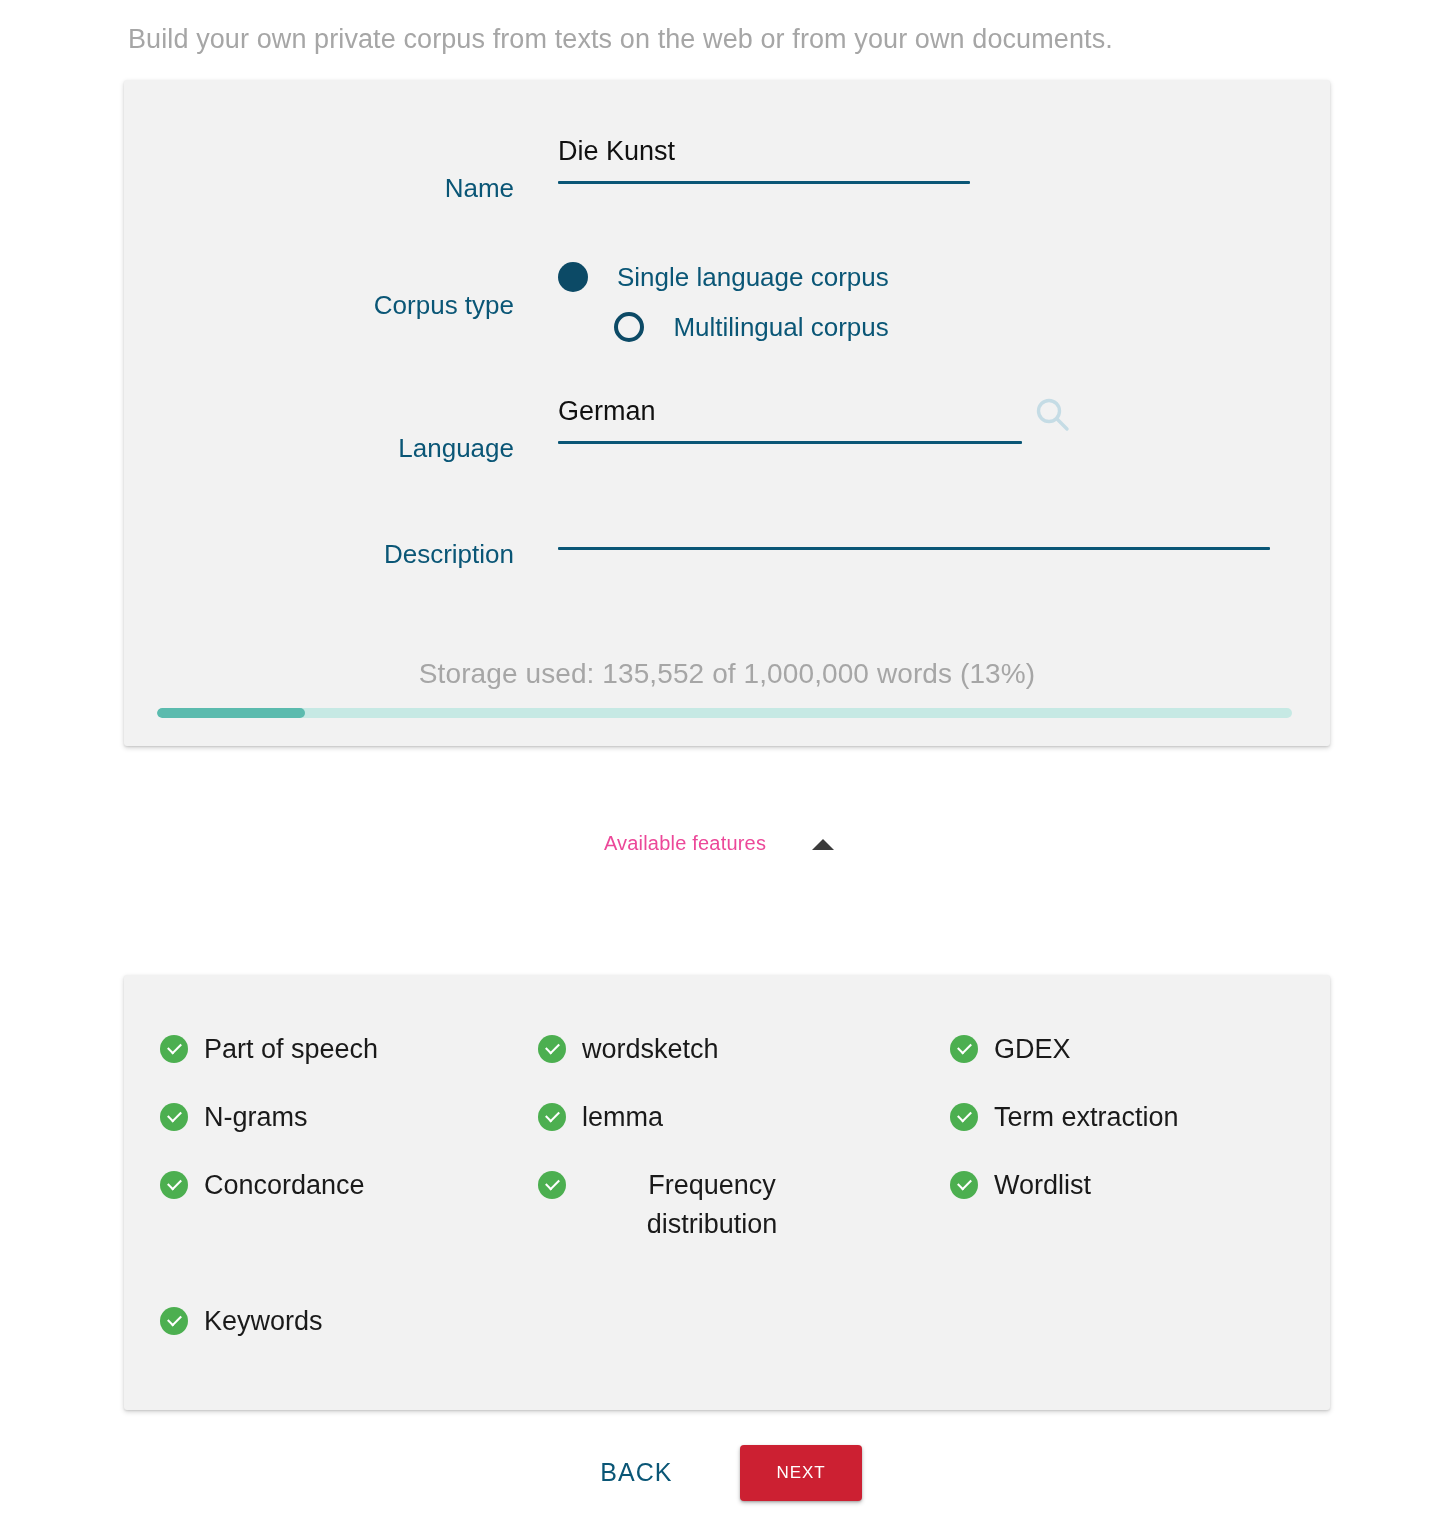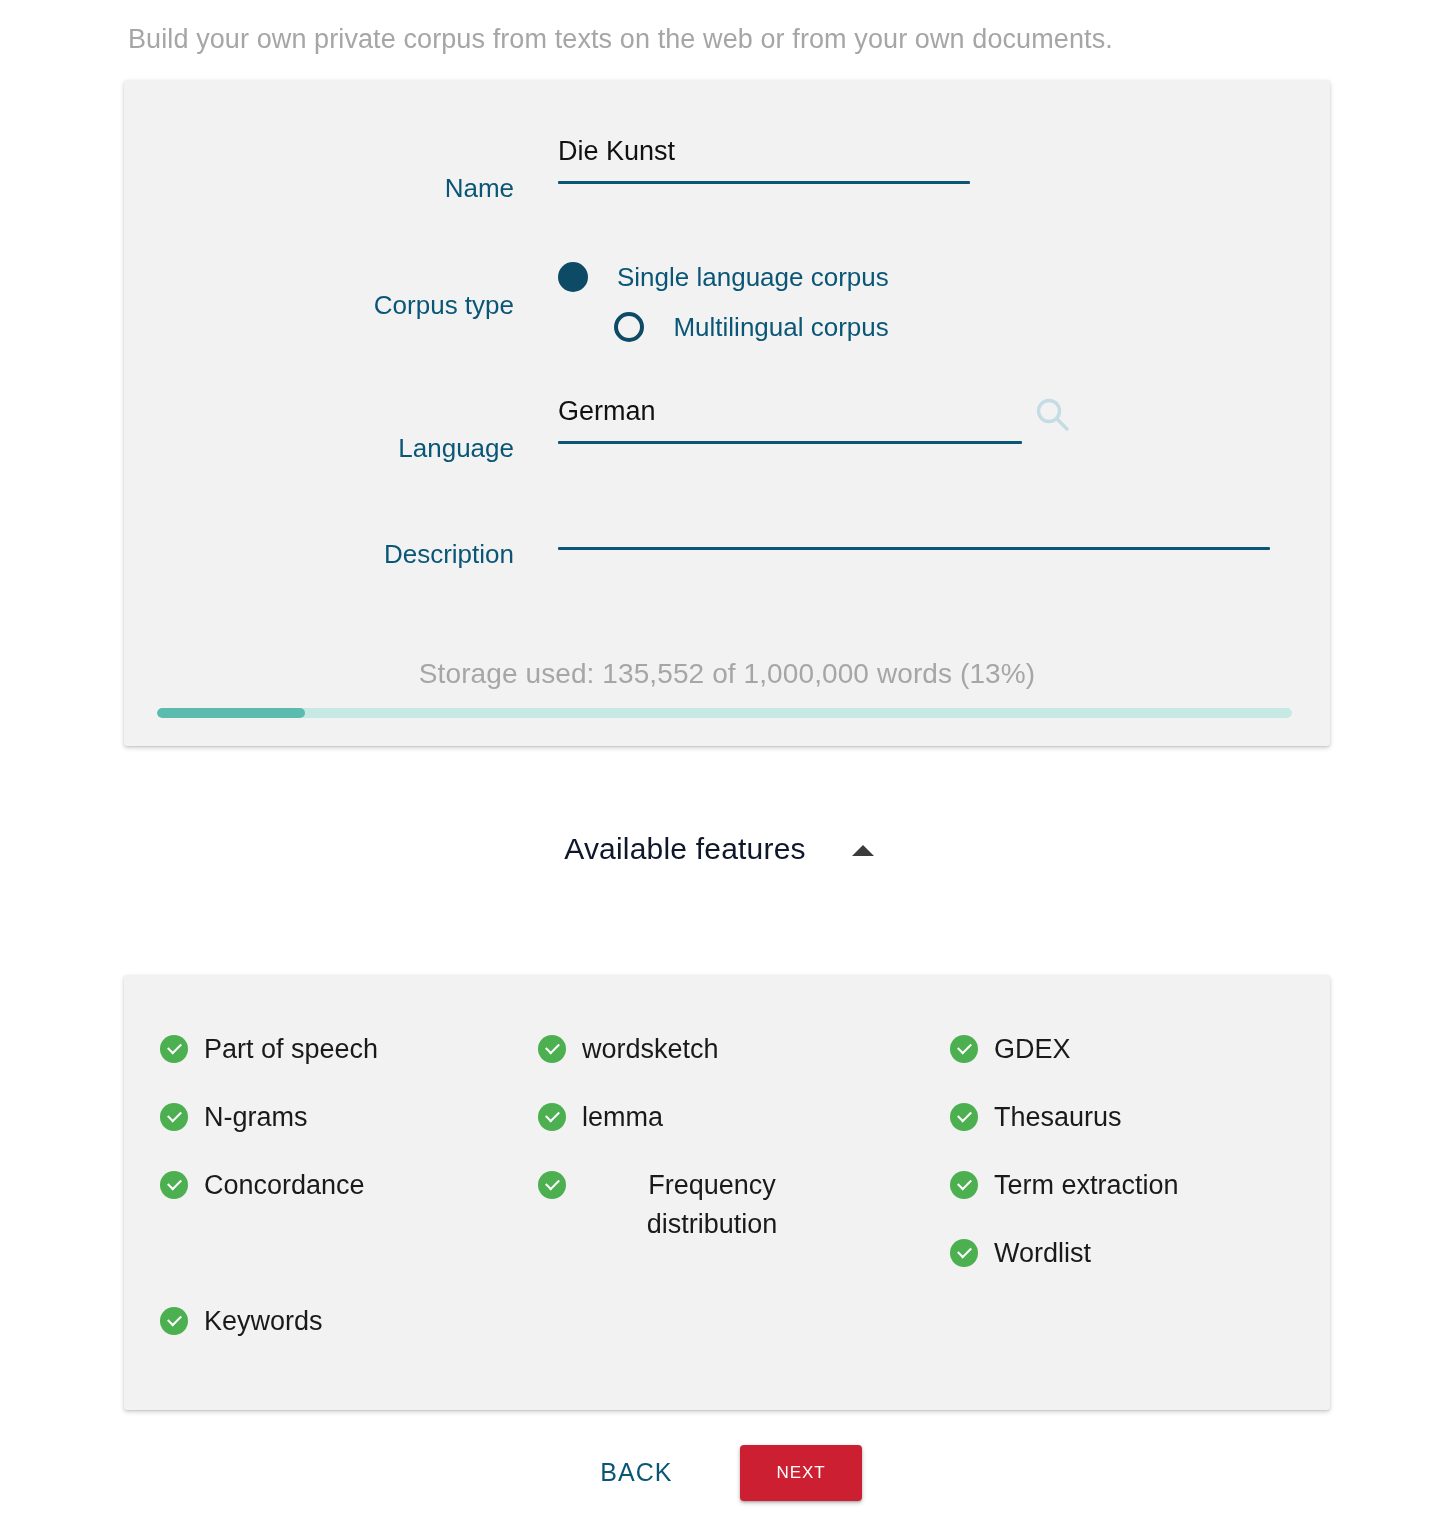--- a/index.html
+++ b/index.html
@@ -167,22 +167,22 @@
     left: 0;
     top: 832px;
     width: 1438px;
     display: flex;
     align-items: center;
     justify-content: center;
     gap: 46px;
     cursor: pointer;
   }
   #features-toggle .ft-label {
-    font-size: 30px;
-    color: #0f172a;
+    font-size: 20px;
+    color: #ec4899;
     letter-spacing: 0.2px;
   }
   .caret-up {
     width: 0;
     height: 0;
     border-left: 11px solid transparent;
     border-right: 11px solid transparent;
     border-bottom: 11px solid #3b3b3b;
     margin-top: 2px;
   }
@@ -384,24 +384,20 @@
         </div>
       </div>
 
       <div class="feat-col c3">
         <div class="feat-item">
           <span class="check-icon"></span>
           <span class="feat-label">GDEX</span>
         </div>
         <div class="feat-item">
           <span class="check-icon"></span>
-          <span class="feat-label">Thesaurus</span>
-        </div>
-        <div class="feat-item">
-          <span class="check-icon"></span>
           <span class="feat-label">Term extraction</span>
         </div>
         <div class="feat-item">
           <span class="check-icon"></span>
           <span class="feat-label">Wordlist</span>
         </div>
       </div>
 
     </div>
   </div>

